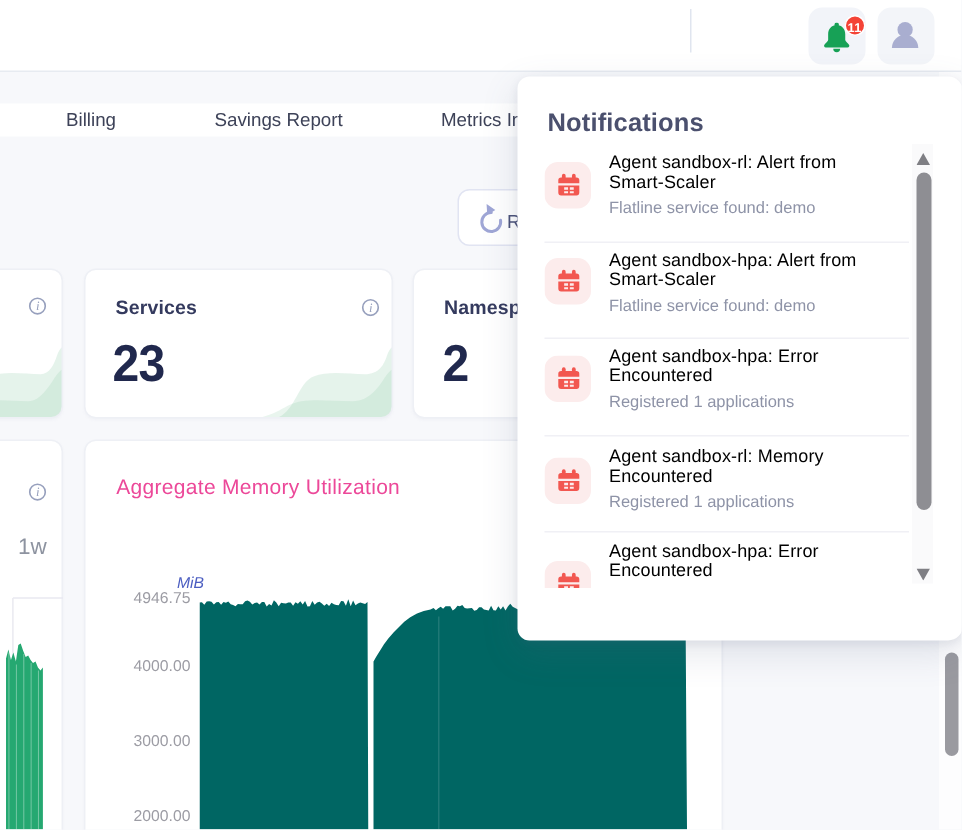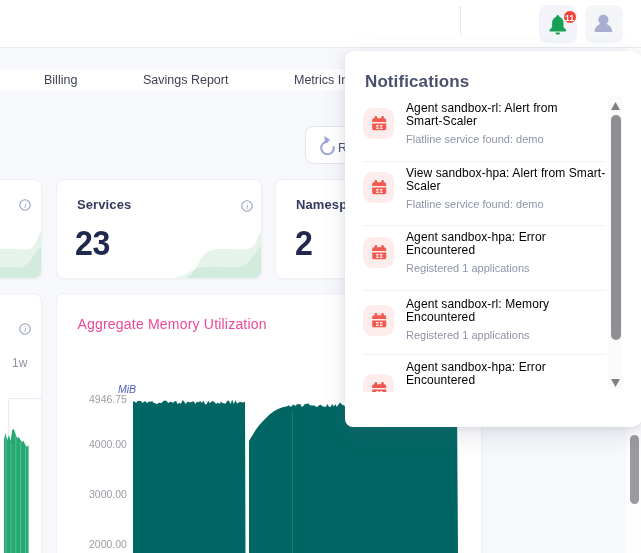--- a/index.html
+++ b/index.html
@@ -90,21 +90,21 @@
 <path d="M0,158 L0.0,6.6 L1.6,6.5 L3.2,8.1 L4.8,6.0 L6.4,5.8 L8.0,6.2 L9.6,8.0 L11.2,6.5 L12.8,6.4 L14.4,8.2 L16.0,6.3 L17.6,6.9 L19.2,6.0 L20.8,7.9 L22.4,8.3 L24.0,9.2 L25.6,7.7 L27.2,7.9 L28.8,7.8 L30.4,5.9 L32.0,5.4 L33.6,6.1 L35.2,8.0 L36.8,7.0 L38.4,6.7 L40.0,8.0 L41.6,6.3 L43.2,6.3 L44.8,9.3 L46.4,7.7 L48.0,8.7 L49.6,5.1 L51.2,6.7 L52.8,9.1 L54.4,6.8 L56.0,7.1 L57.6,7.4 L59.2,6.6 L60.8,6.6 L62.4,8.9 L64.0,6.5 L65.6,7.5 L67.2,5.9 L68.8,8.0 L70.4,5.6 L72.0,9.3 L73.6,9.2 L75.2,5.7 L76.8,8.2 L78.4,6.7 L80.0,6.1 L81.6,7.3 L83.2,8.9 L84.8,7.5 L86.4,9.0 L88.0,6.8 L89.6,7.9 L91.2,8.4 L92.8,8.5 L94.4,5.7 L96.0,5.8 L97.6,8.9 L99.2,4.5 L100.8,9.1 L102.4,5.3 L104.0,8.5 L105.6,7.4 L107.2,6.7 L108.8,7.2 L110.4,7.6 L112.0,6.4 L112.5,158 Z" fill="#006663"></path>
 <path d="M116,158 L116,46 L118,42.5 L120.5,38.5 L123,34.5 L126,30.5 L129.5,26.5 L133,23 L136.5,19.5 L140.5,16.5 L145,14 L149.5,12.3 L154,11.3 L156.0,10.3 L157.6,11.9 L159.2,10.5 L160.8,9.5 L162.4,10.9 L164.0,9.2 L165.6,9.2 L167.2,9.1 L168.8,12.0 L170.4,10.9 L172.0,8.9 L173.6,9.1 L175.2,8.3 L176.8,10.3 L178.4,10.6 L180.0,10.5 L181.6,10.4 L183.2,12.1 L184.8,11.6 L186.4,9.9 L188.0,9.8 L189.6,11.4 L191.2,11.6 L192.8,12.0 L194.4,8.9 L196.0,11.8 L197.6,12.0 L199.2,9.1 L200.8,11.4 L202.4,9.2 L204.0,12.0 L205.6,9.3 L207.2,7.5 L208.8,9.5 L210.4,10.3 L212.0,11.2 L213.6,11.0 L215.2,10.2 L216.8,9.8 L218.4,11.5 L220.0,11.7 L221.6,10.2 L223.2,11.0 L224.8,12.1 L226.4,9.7 L228.0,10.0 L229.6,9.1 L231.2,10.8 L232.8,10.8 L234.4,10.4 L236.0,10.4 L237.6,11.7 L239.2,9.4 L240.8,11.5 L242.4,9.5 L244.0,11.9 L245.6,11.9 L247.2,10.8 L248.8,7.5 L250.4,9.7 L252.0,9.7 L253.6,10.8 L255.2,9.5 L256.8,9.1 L258.4,10.7 L260.0,10.9 L261.6,11.8 L263.2,9.0 L264.8,9.3 L266.4,10.1 L268.0,9.3 L269.6,11.8 L271.2,11.0 L272.8,10.8 L274.4,7.5 L276.0,11.1 L277.6,9.0 L279.2,10.4 L280.8,9.9 L282.4,9.1 L284.0,11.3 L285.6,11.3 L287.2,11.4 L288.8,10.0 L290.4,11.8 L292.0,10.2 L293.6,11.7 L295.2,10.9 L296.8,10.8 L298.4,9.2 L300.0,12.1 L301.6,11.2 L303.2,11.3 L304.8,10.3 L306.4,9.2 L308.0,9.0 L309.6,10.4 L311.2,11.1 L312.8,10.9 L314.4,8.6 L316.0,11.1 L317.6,9.4 L319.2,11.0 L320.8,11.8 L322.4,11.0 L324.0,10.3 L325,158 Z" fill="#006663"></path>
 <rect x="159" y="16" width="1" height="142" fill="#ffffff" opacity="0.12"></rect>
 </svg>
 
 <div class="card" style="left:-160px;top:292.5px;width:202px;height:282px;overflow:hidden">
   <div class="a" style="left:178px;top:27px"><svg width="12" height="12" viewBox="0 0 12 12">
           <circle cx="6" cy="6" r="5.2" fill="none" stroke="#97a0bd" stroke-width="1.1"></circle>
           <text x="6.2" y="8.8" font-family="Liberation Serif" font-style="italic" font-size="8.5" fill="#97a0bd" text-anchor="middle">i</text>
         </svg></div>
-  <div class="a" style="left:171px;top:62px;font-size:12px;color:#8d93a0">1w</div>
+  <div class="a" style="left:171px;top:62px;font-size:15px;color:#8d93a0">1w</div>
 </div>
 <svg class="a" style="left:0px;top:395px" width="42" height="158" viewBox="0 0 42 158">
 <path d="M8.6 3.6 H42" stroke="#e9e9f0" stroke-width="1" fill="none"></path>
 <path d="M8.6 3.6 V158" stroke="#e9e9f0" stroke-width="1" fill="none"></path>
 <path d="M4,158 L4.0,44 L5.6,38 L7.3,45 L8.9,40 L10.6,46 L12.2,35 L13.8,34 L15.5,39 L17.1,43 L18.8,42 L20.4,45 L22.0,47 L23.7,46 L25.3,50 L27.0,52 L28.6,50 L28.6,158 Z" fill="#25a871"></path>
 <rect x="5.6" y="40" width="0.7" height="118" fill="#ffffff" opacity="0.35"></rect>
       <rect x="10.6" y="48" width="0.7" height="110" fill="#ffffff" opacity="0.35"></rect>
       <rect x="15.5" y="41" width="0.7" height="117" fill="#ffffff" opacity="0.35"></rect>
       <rect x="20.4" y="47" width="0.7" height="111" fill="#ffffff" opacity="0.35"></rect>
       <rect x="25.3" y="52" width="0.7" height="106" fill="#ffffff" opacity="0.35"></rect>
@@ -133,21 +133,21 @@
         <svg width="32" height="32" viewBox="0 0 32 32" style="position:absolute;left:0;top:0">
 <rect x="0" y="0" width="31" height="31" rx="9" fill="#fcecec"></rect>
 <g fill="#f25750">
 <rect x="11.6" y="7.9" width="2.5" height="4.5" rx="1.2"></rect>
 <rect x="18.3" y="7.9" width="2.5" height="4.5" rx="1.2"></rect>
 <path d="M9.2 12.2 a1.9 1.9 0 0 1 1.9-1.9 h10.2 a1.9 1.9 0 0 1 1.9 1.9 v1.9 h-14 z"></path>
 <path d="M9.2 15.6 h14 v4.8 a1.9 1.9 0 0 1-1.9 1.9 h-10.2 a1.9 1.9 0 0 1-1.9-1.9 z M13.1 16.9 h2.6 v1.6 h-2.6 z M16.9 16.9 h2.6 v1.6 h-2.6 z M13.1 19.5 h2.6 v1.4 h-2.6 z M16.9 19.5 h2.6 v1.4 h-2.6 z" fill-rule="evenodd"></path>
 </g>
 </svg>
       </div>
-<div class="ntitle a" style="left:61px;top:70.5px;width:200px">View sandbox-hpa: Alert from Smart-Scaler</div>
+<div class="ntitle a" style="left:61px;top:70.5px;width:200px">Agent sandbox-hpa: Alert from Smart-Scaler</div>
 <div class="nsub a" style="left:61px;top:101.5px">Flatline service found: demo</div>
 <div class="a" style="left:18px;top:128.5px;width:243px;height:1px;background:#f0f0f5"></div>
 <div class="a" style="left:18px;top:141.1px;width:32px;height:32px">
         <svg width="32" height="32" viewBox="0 0 32 32" style="position:absolute;left:0;top:0">
 <rect x="0" y="0" width="31" height="31" rx="9" fill="#fcecec"></rect>
 <g fill="#f25750">
 <rect x="11.6" y="7.9" width="2.5" height="4.5" rx="1.2"></rect>
 <rect x="18.3" y="7.9" width="2.5" height="4.5" rx="1.2"></rect>
 <path d="M9.2 12.2 a1.9 1.9 0 0 1 1.9-1.9 h10.2 a1.9 1.9 0 0 1 1.9 1.9 v1.9 h-14 z"></path>
 <path d="M9.2 15.6 h14 v4.8 a1.9 1.9 0 0 1-1.9 1.9 h-10.2 a1.9 1.9 0 0 1-1.9-1.9 z M13.1 16.9 h2.6 v1.6 h-2.6 z M16.9 16.9 h2.6 v1.6 h-2.6 z M13.1 19.5 h2.6 v1.4 h-2.6 z M16.9 19.5 h2.6 v1.4 h-2.6 z" fill-rule="evenodd"></path>

